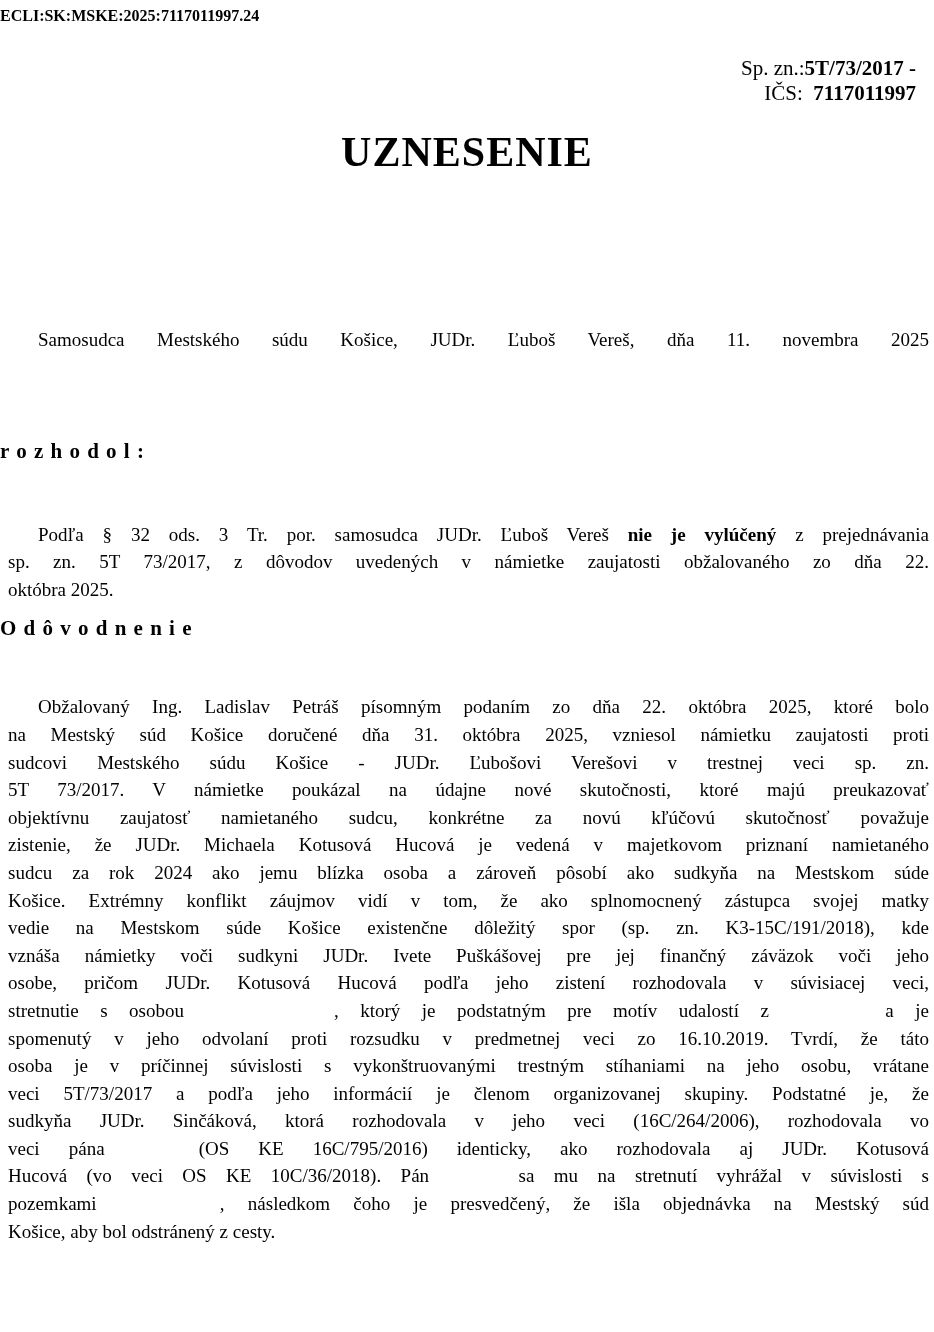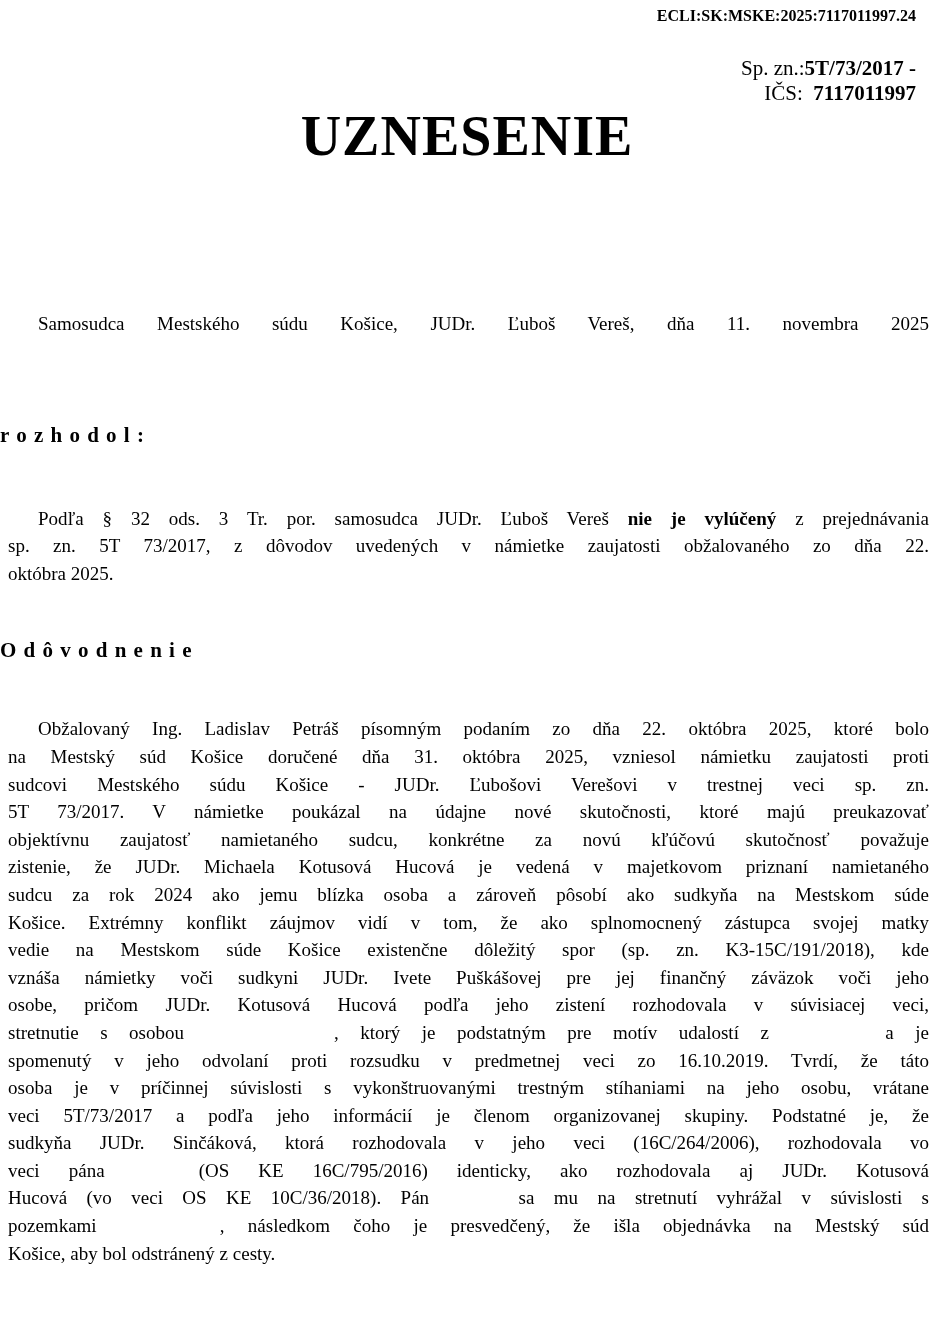--- a/index.html
+++ b/index.html
@@ -7,40 +7,39 @@
     width: 934px;
     height: 1332px;
     box-sizing: border-box;
     background: #ffffff;
     color: #000000;
     font-family: "Liberation Serif", "DejaVu Serif", serif;
     overflow: hidden;
     position: relative;
   }
   .ecli {
-    text-align: right;
     font-weight: bold;
     font-size: 16px;
     line-height: 18px;
     padding: 7px 18px 0 0;
   }
   .caseref {
     text-align: right;
     font-size: 21px;
     line-height: 25px;
     margin-top: 31px;
     padding-right: 18px;
   }
   .caseref .val { font-weight: bold; }
   .doc-title {
     text-align: center;
     font-weight: bold;
-    font-size: 56px;
+    font-size: 42px;
     line-height: 48px;
-    margin-top: 6px;
+    margin-top: 22px;
     letter-spacing: 1px;
   }
   .para {
     font-size: 19px;
     padding: 0 5px 0 8px;
   }
   .jline {
     line-height: 27.6px;
     text-align: justify;
     text-align-last: justify;
@@ -52,21 +51,21 @@
   .heading {
     text-align: left;
     font-weight: bold;
     font-size: 21px;
     line-height: 22px;
     letter-spacing: 1px;
   }
   .intro { margin-top: 150px; }
   .h-rozhodol { margin-top: 86px; }
   .decision { margin-top: 59px; }
-  .h-odovodnenie { margin-top: 52px; }
+  .h-odovodnenie { margin-top: 14px; }
   .reasoning { margin-top: 54px; }
   .redaction-gap { display: inline-block; height: 1px; vertical-align: baseline; }
 </style>
 </head>
 <body>
 
 <div class="page">
 
   <div class="ecli">ECLI:SK:MSKE:2025:7117011997.24</div>
 

